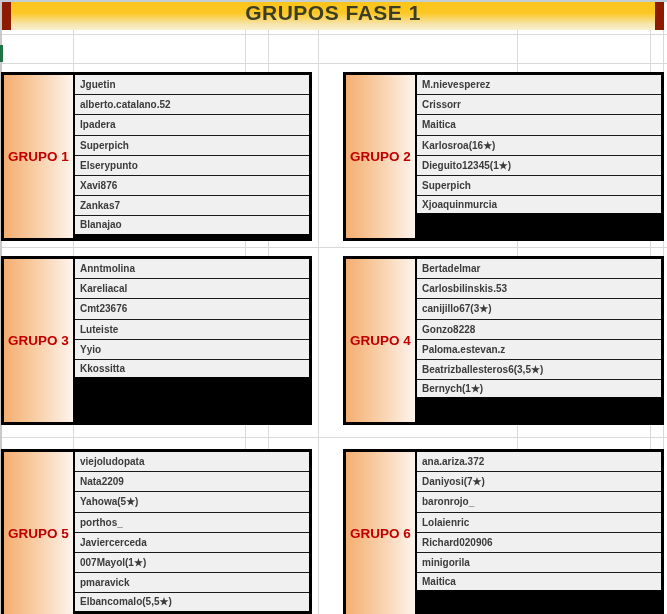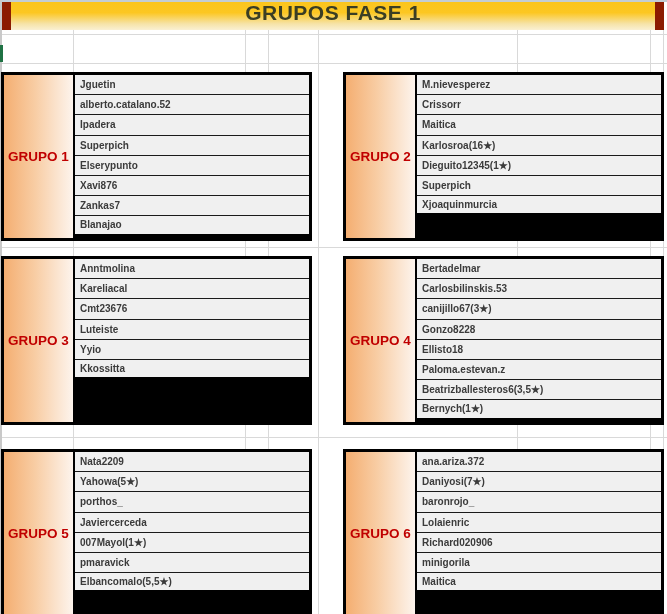--- a/index.html
+++ b/index.html
@@ -127,31 +127,31 @@
     </div>
     <div class="gtable" style="top: 256px; left: 343px; width: 321px;">
       <div class="gcol">
         <span class="glabel">GRUPO 4</span>
       </div>
       <div class="ncol">
         <div class="nrow">Bertadelmar</div>
         <div class="nrow">Carlosbilinskis.53</div>
         <div class="nrow">canijillo67(3★)</div>
         <div class="nrow">Gonzo8228</div>
-        <div class="nrow">Ellisto18</div>
         <div class="nrow">Paloma.estevan.z</div>
         <div class="nrow">Beatrizballesteros6(3,5★)</div>
         <div class="nrow">Bernych(1★)</div>
       </div>
     </div>
     <div class="gtable" style="top: 449px; left: 1px; width: 311px;">
       <div class="gcol">
         <span class="glabel">GRUPO 5</span>
       </div>
       <div class="ncol">
+        <div class="nrow">viejoludopata</div>
         <div class="nrow">Nata2209</div>
         <div class="nrow">Yahowa(5★)</div>
         <div class="nrow">porthos_</div>
         <div class="nrow">Javiercerceda</div>
         <div class="nrow">007Mayol(1★)</div>
         <div class="nrow">pmaravick</div>
         <div class="nrow">Elbancomalo(5,5★)</div>
       </div>
     </div>
     <div class="gtable" style="top: 449px; left: 343px; width: 321px;">

